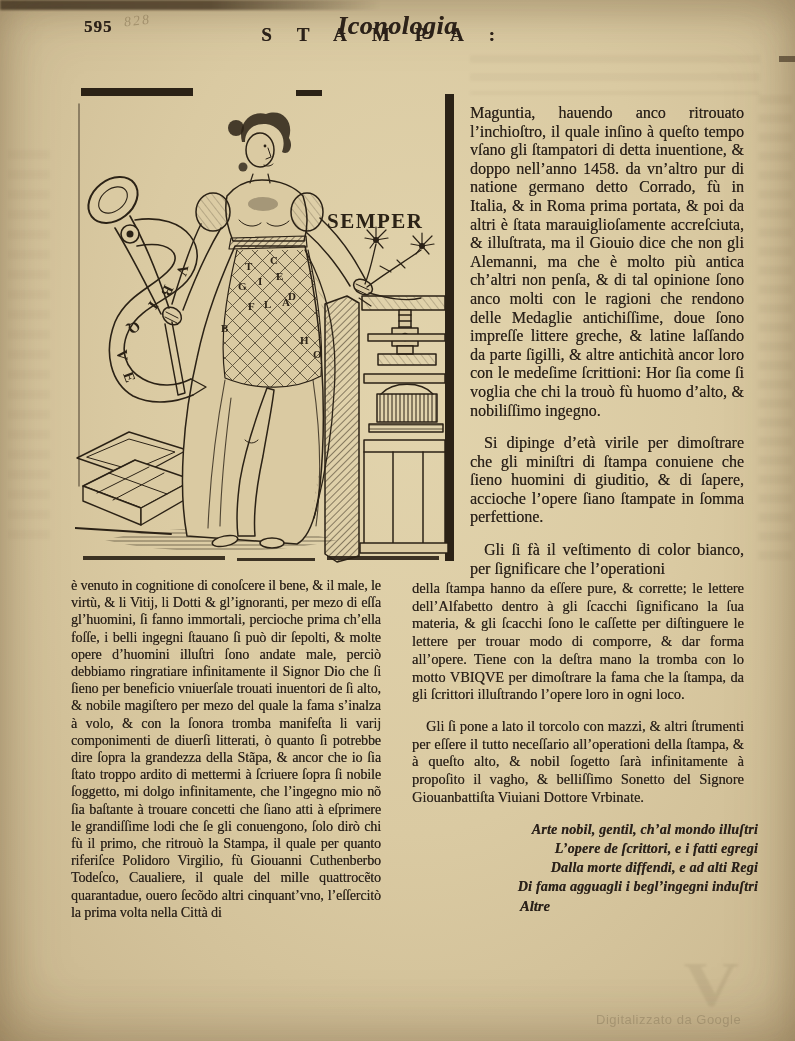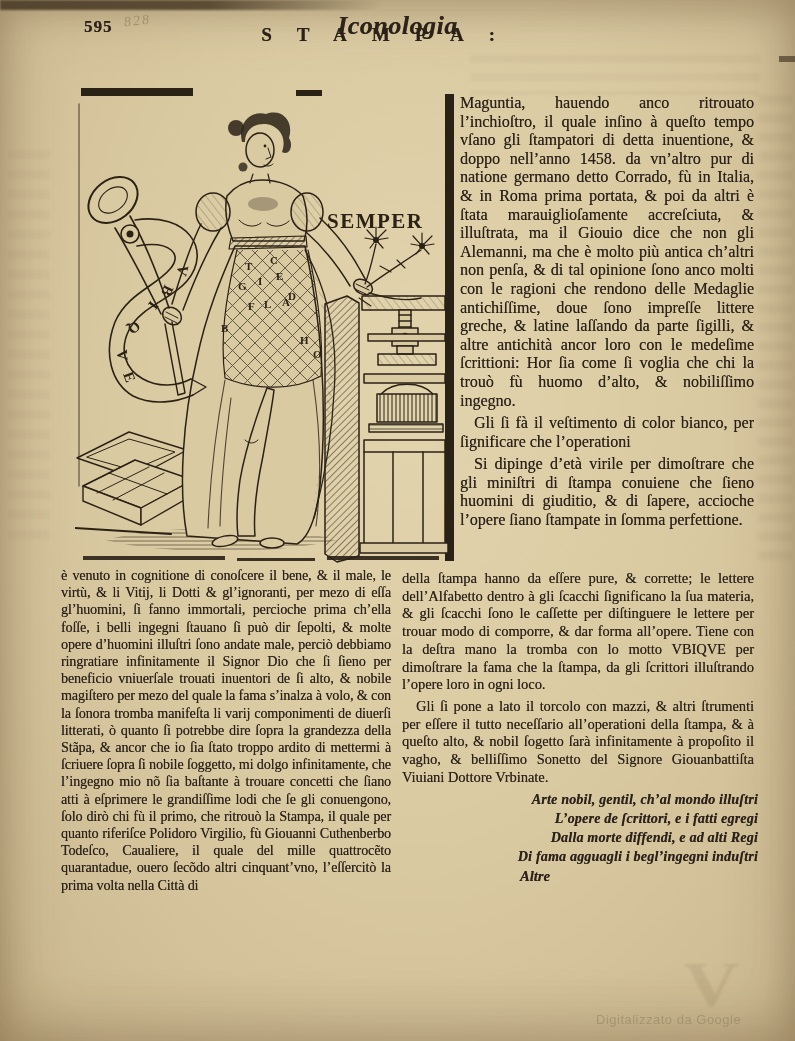--- a/index.html
+++ b/index.html
@@ -36,21 +36,21 @@
     background:repeating-linear-gradient(to bottom,rgba(95,78,52,.08) 0 9px,rgba(95,78,52,0) 9px 20px);
     filter:blur(1.6px);}
   .bleed-top-right{left:470px;top:55px;width:290px;height:40px;
     background:repeating-linear-gradient(to bottom,rgba(95,78,52,.09) 0 8px,rgba(95,78,52,0) 8px 18px);
     filter:blur(1.5px);}
   .bleed-v{left:688px;top:948px;font-size:64px;font-weight:bold;color:#6a5a3e;opacity:.12;transform:scaleX(1.2);filter:blur(1px);}
   .watermark{left:596px;top:1012px;font-family:"Liberation Sans","DejaVu Sans",sans-serif;
     font-size:13px;color:#988a6a;opacity:.55;letter-spacing:.5px;}
   
   .textcol{position:absolute;text-align:justify;}
-  .textcol p{margin:4px;padding:0;}
+  .textcol p{margin:14px;padding:0;}
   .col-right-top{left:456px;top:90px;width:302px;font-size:16px;line-height:18.6px;}
   .col-right-top p+p{text-indent:14px;margin-top:1px;}
   .col-left-bottom{left:57px;top:563px;width:338px;font-size:14px;line-height:17.2px;letter-spacing:-.1px;}
   .col-right-bottom{left:398px;top:566px;width:360px;font-size:14.4px;line-height:17.7px;}
   .col-right-bottom p.indent{text-indent:14px;margin-top:1px;}
   .verse{margin-top:3px;font-style:italic;font-weight:bold;font-size:14px;line-height:19px;text-align:right;letter-spacing:.2px;}
   .catchword-row{margin-top:2px;text-align:center;padding-right:86px;font-style:italic;font-weight:bold;font-size:14.5px;}
   
   .woodcut{left:75px;top:88px;width:380px;height:475px;}
   svg text{font-family:"Liberation Serif","DejaVu Serif",serif;}
@@ -233,22 +233,22 @@
         <text x="207" y="218">A</text>
         <text x="146" y="244">B</text>
         <text x="225" y="256">H</text>
         <text x="238" y="270">O</text>
       </g>
     </g>
   </svg>
 
   <div class="textcol col-right-top ink">
     <p>Maguntia, hauendo anco ritrouato l’inchioſtro, il quale inſino à queſto tempo vſano gli ſtampatori di detta inuentione, &amp; doppo nell’anno 1458. da vn’altro pur di natione germano detto Corrado, fù in Italia, &amp; in Roma prima portata, &amp; poi da altri è ſtata marauiglioſamente accreſciuta, &amp; illuſtrata, ma il Giouio dice che non gli Alemanni, ma che è molto più antica ch’altri non penſa, &amp; di tal opinione ſono anco molti con le ragioni che rendono delle Medaglie antichiſſime, doue ſono impreſſe littere greche, &amp; latine laſſando da parte ſigilli, &amp; altre antichità ancor loro con le medeſime ſcrittioni: Hor ſia come ſi voglia che chi la trouò fù huomo d’alto, &amp; nobiliſſimo ingegno.</p>
+    <p>Si dipinge d’età virile per dimoſtrare che gli miniſtri di ſtampa conuiene che ſieno huomini di giuditio, &amp; di ſapere, accioche l’opere ſiano ſtampate in ſomma perfettione.</p>
     <p>Gli ſi fà il veſtimento di color bianco, per ſignificare che l’operationi</p>
-    <p>Si dipinge d’età virile per dimoſtrare che gli miniſtri di ſtampa conuiene che ſieno huomini di giuditio, &amp; di ſapere, accioche l’opere ſiano ſtampate in ſomma perfettione.</p>
   </div>
 
   <div class="textcol col-left-bottom ink">
     <p>è venuto in cognitione di conoſcere il bene, &amp; il male, le virtù, &amp; li Vitij, li Dotti &amp; gl’ignoranti, per mezo di eſſa gl’huomini, ſi fanno immortali, percioche prima ch’ella foſſe, i belli ingegni ſtauano ſi può dir ſepolti, &amp; molte opere d’huomini illuſtri ſono andate male, perciò debbiamo ringratiare infinitamente il Signor Dio che ſi ſieno per beneficio vniuerſale trouati inuentori de ſi alto, &amp; nobile magiſtero per mezo del quale la fama s’inalza à volo, &amp; con la ſonora tromba manifeſta li varij componimenti de diuerſi litterati, ò quanto ſi potrebbe dire ſopra la grandezza della Stãpa, &amp; ancor che io ſia ſtato troppo ardito di mettermi à ſcriuere ſopra ſi nobile ſoggetto, mi dolgo infinitamente, che l’ingegno mio nõ ſia baſtante à trouare concetti che ſiano atti à eſprimere le grandiſſime lodi che ſe gli conuengono, ſolo dirò chi fù il primo, che ritrouò la Stampa, il quale per quanto riferiſce Polidoro Virgilio, fù Giouanni Cuthenberbo Todeſco, Caualiere, il quale del mille quattrocẽto quarantadue, ouero ſecõdo altri cinquant’vno, l’eſſercitò la prima volta nella Città di</p>
   </div>
 
   <div class="textcol col-right-bottom ink">
     <p>della ſtampa hanno da eſſere pure, &amp; corrette; le lettere dell’Alfabetto dentro à gli ſcacchi ſignificano la ſua materia, &amp; gli ſcacchi ſono le caſſette per diſtinguere le lettere per trouar modo di comporre, &amp; dar forma all’opere. Tiene con la deſtra mano la tromba con lo motto VBIQVE per dimoſtrare la fama che la ſtampa, da gli ſcrittori illuſtrando l’opere loro in ogni loco.</p>
     <p class="indent">Gli ſi pone a lato il torcolo con mazzi, &amp; altri ſtrumenti per eſſere il tutto neceſſario all’operationi della ſtampa, &amp; à queſto alto, &amp; nobil ſogetto ſarà infinitamente à propoſito il vagho, &amp; belliſſimo Sonetto del Signore Giouanbattiſta Viuiani Dottore Vrbinate.</p>
     <div class="verse">

